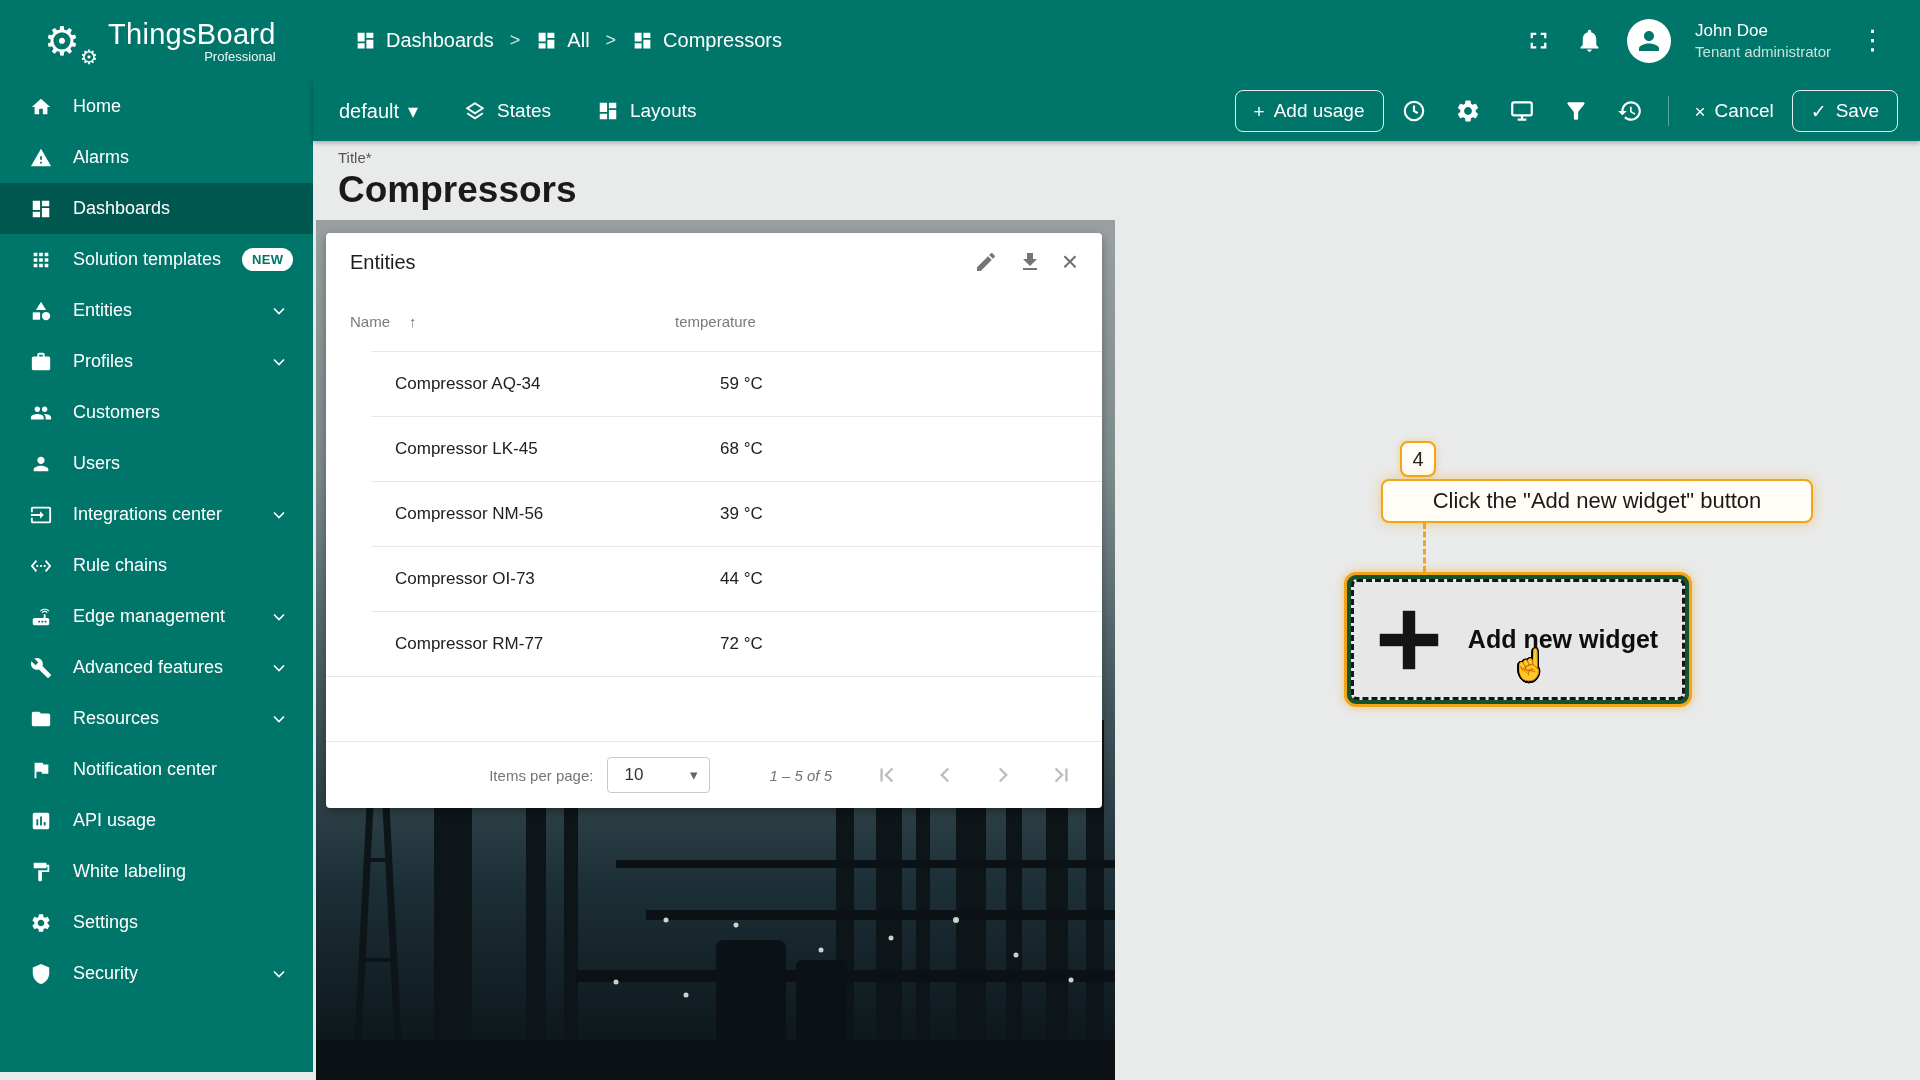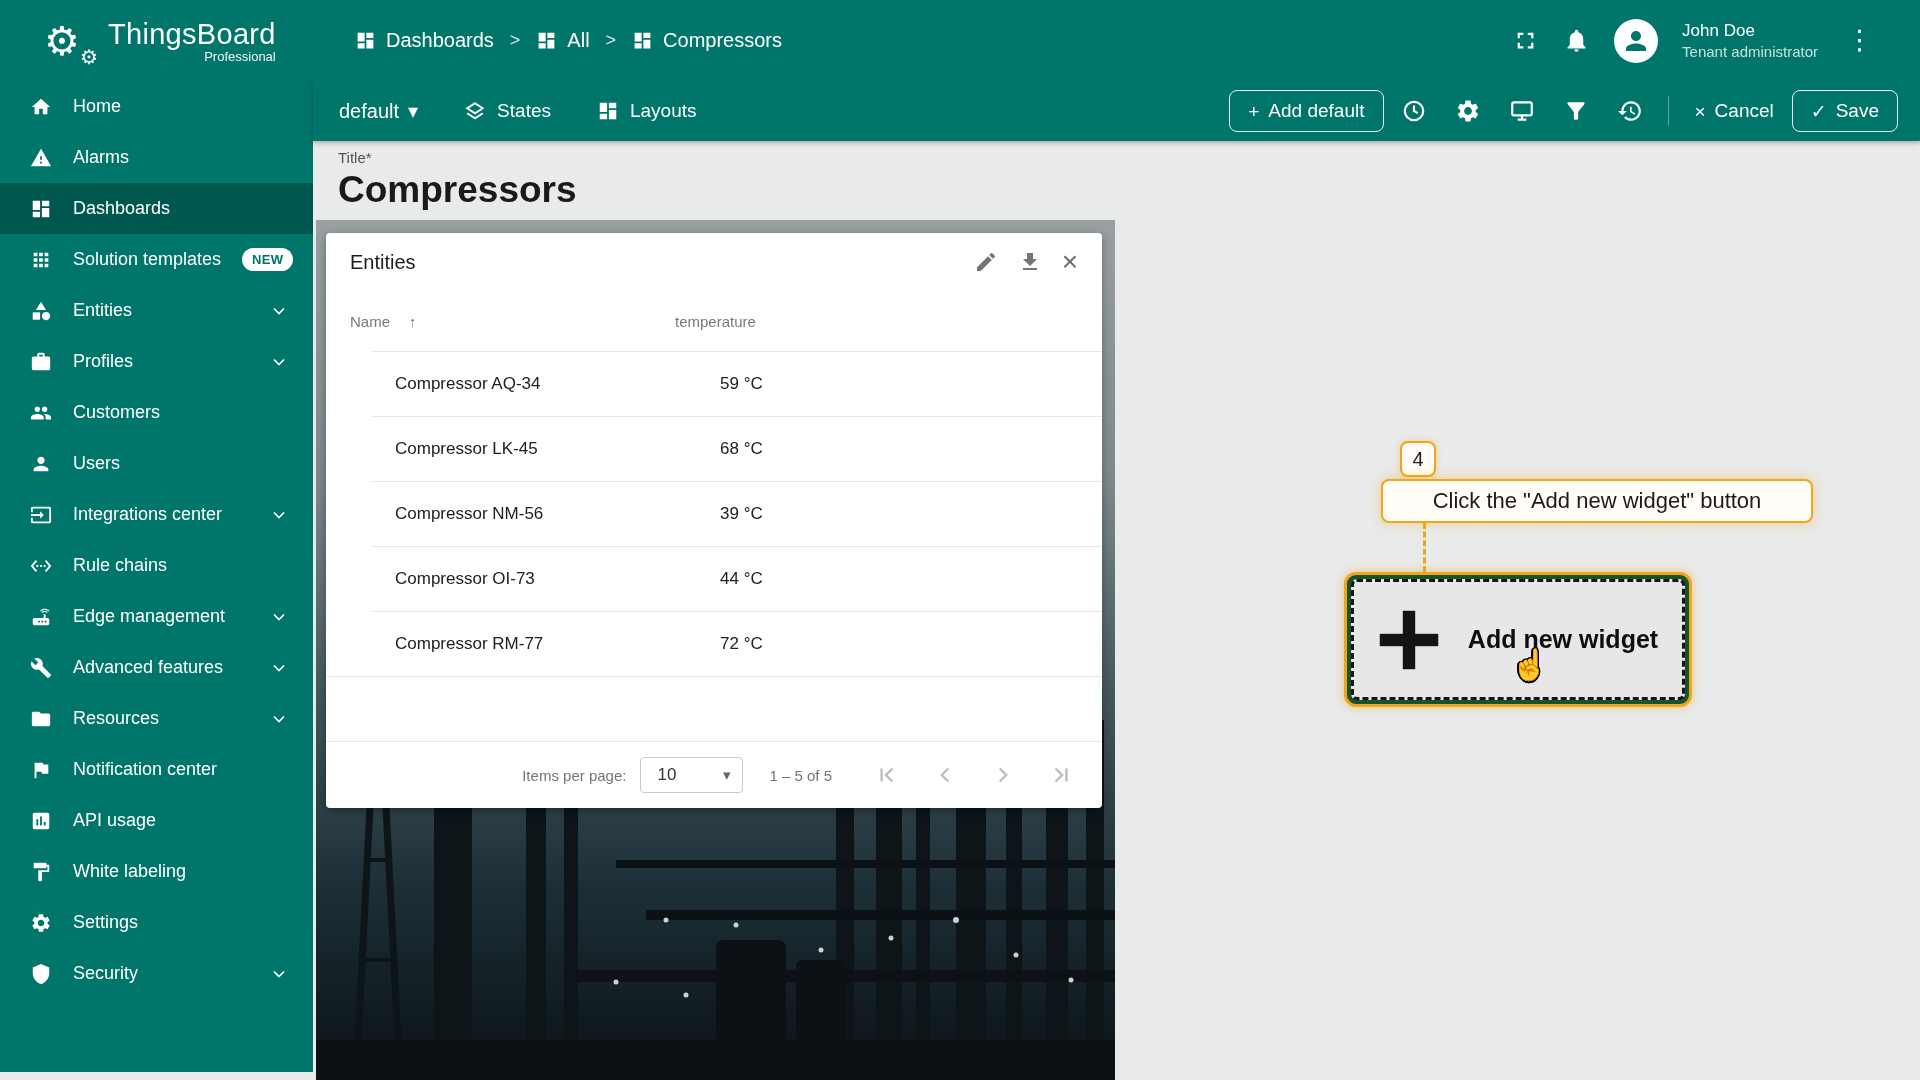--- a/index.html
+++ b/index.html
@@ -15,21 +15,21 @@
   .logo-mark .g2 { position:absolute; font-size:20px; right:-2px; bottom:0; }
   .logo-text { display:flex; flex-direction:column; }
   .logo-title { font-size:29px; letter-spacing:.3px; }
   .logo-sub { font-size:13px; opacity:.95; align-self:flex-end; margin-top:-2px; }
 
   .breadcrumb { display:flex; align-items:center; gap:13px; margin-left:42px; font-size:20px; }
   .crumb { display:flex; align-items:center; gap:10px; cursor:pointer; }
   .crumb .ic { width:21px; height:21px; }
   .crumb-sep { opacity:.85; font-size:18px; margin:0 3px; }
 
-  .top-right { margin-left:auto; display:flex; align-items:center; gap:24px; padding-right:43px; }
+  .top-right { margin-left:auto; display:flex; align-items:center; gap:24px; padding-right:30px; }
   .icon-btn { background:none; border:none; color:#fff; cursor:pointer; display:flex; align-items:center; justify-content:center; }
   .icon-btn .ic { width:27px; height:27px; }
   .avatar { width:44px; height:44px; border-radius:50%; background:#fff; display:flex; align-items:center; justify-content:center; cursor:pointer; }
   .avatar .ic { width:30px; height:30px; color:#00756a; }
   .user-meta { display:flex; flex-direction:column; line-height:1.3; }
   .user-name { font-size:17px; }
   .user-role { font-size:15px; opacity:.78; }
   .kebab { font-size:27px; line-height:1; padding:0 4px; }
 
   
@@ -73,21 +73,21 @@
   .card-close { font-size:28px; line-height:1; cursor:pointer; color:#6d6d6d; background:none; border:none; }
   .thead { height:60px; display:flex; align-items:center; color:#7a7a7a; font-size:15px; }
   .col-name { padding-left:24px; width:349px; display:flex; gap:19px; align-items:center; cursor:pointer; }
   .trow { height:65px; display:flex; align-items:center; border-top:1px solid #e8e8e8; font-size:17px; color:#212121;margin-left:45px; }
   .cell-name { padding-left:24px; width:349px; }
   .tfoot-spacer { flex:1; border-top:1px solid #e8e8e8; }
   .card-footer { height:67px; border-top:1px solid #e8e8e8; display:flex; align-items:center; color:#757575; font-size:15px; padding-right:12px; }
   .ipp-label { margin-left:auto; }
   .ipp-select { margin-left:14px; width:103px; height:36px; border:1px solid #c9c9c9; border-radius:4px; display:flex; align-items:center; padding:0 12px 0 16px; color:#333; font-size:17px; cursor:pointer; }
   .ipp-caret { margin-left:auto; color:#666; font-size:15px; }
-  .range { margin-left:26px; }
+  .range { margin-left:59px;font-style:italic; }
   .pager { display:flex; align-items:center; margin-left:26px; }
   .pg-btn { width:58px; height:44px; display:flex; align-items:center; justify-content:center; color:#bdbdbd; background:none; border:none; }
   .pg-btn svg { width:26px; height:26px; }
 
   
   .tut-badge { position:absolute; left:1087px; top:300px; width:36px; height:36px; background:#fffdf6; border:2px solid #f2a516; border-radius:8px; display:flex; align-items:center; justify-content:center; font-size:20px; color:#222; z-index:7; box-shadow:0 0 6px rgba(242,165,22,.4); }
   .tut-tip { position:absolute; left:1068px; top:338px; width:432px; height:44px; background:#fffdf6; border:2px solid #f2a516; border-radius:8px; display:flex; align-items:center; justify-content:center; font-size:22px; color:#1b1b1b; z-index:7; box-shadow:0 0 12px rgba(242,165,22,.45); }
   .tut-line { position:absolute; left:1110px; top:382px; height:49px; width:0; border-left:3px dashed #efa51f; z-index:6; }
   .tut-btn { position:absolute; left:1031px; top:431px; width:348px; height:135px; border:3px solid #f2a516; border-radius:12px; background:#14532d; box-shadow:0 0 10px rgba(242,165,22,.55); padding:4px; cursor:pointer; z-index:6; }
   .tut-btn-inner { width:100%; height:100%; border:3px dashed #161616; border-radius:6px; display:flex; align-items:center; justify-content:center; gap:28px; background:#e7e7e7; }
@@ -179,21 +179,21 @@
         <svg class="ic" viewBox="0 0 24 24">
             <path fill="currentColor" d="M3 13h8V3H3v10zm0 8h8v-6H3v6zm10 0h8V11h-8v10zm0-18v6h8V3h-8z"></path>
           </svg>
         <span>Layouts</span>
       </button>
     </div>
 
     <div class="tb-right">
       <button class="btn-outline">
         <span class="glyph">+</span>
-        <span>Add default</span>
+        <span>Add usage</span>
       </button>
       <button class="tb-iconbtn">
         <svg class="ic" viewBox="0 0 24 24">
             <circle cx="12" cy="12" r="8.5" fill="none" stroke="currentColor" stroke-width="2"></circle>
             <path d="M12 7v5l3.5 2" fill="none" stroke="currentColor" stroke-width="2"></path>
           </svg>
       </button>
       <button class="tb-iconbtn">
         <svg class="ic" viewBox="0 0 24 24">
             <path fill="currentColor" d="M19.14 12.94c.04-.3.06-.61.06-.94 0-.32-.02-.64-.07-.94l2.03-1.58c.18-.14.23-.41.12-.61l-1.92-3.32c-.12-.22-.37-.29-.59-.22l-2.39.96c-.5-.38-1.03-.7-1.62-.94l-.36-2.54c-.04-.24-.24-.41-.48-.41h-3.84c-.24 0-.43.17-.47.41l-.36 2.54c-.59.24-1.13.57-1.62.94l-2.39-.96c-.22-.08-.47 0-.59.22L2.74 8.87c-.12.21-.08.47.12.61l2.03 1.58c-.05.3-.09.63-.09.94s.02.64.07.94l-2.03 1.58c-.18.14-.23.41-.12.61l1.92 3.32c.12.22.37.29.59.22l2.39-.96c.5.38 1.03.7 1.62.94l.36 2.54c.05.24.24.41.48.41h3.84c.24 0 .44-.17.47-.41l.36-2.54c.59-.24 1.13-.56 1.62-.94l2.39.96c.22.08.47 0 .59-.22l1.92-3.32c.12-.22.07-.47-.12-.61l-2.01-1.58zM12 15.6c-1.98 0-3.6-1.62-3.6-3.6s1.62-3.6 3.6-3.6 3.6 1.62 3.6 3.6-1.62 3.6-3.6 3.6z"></path>

